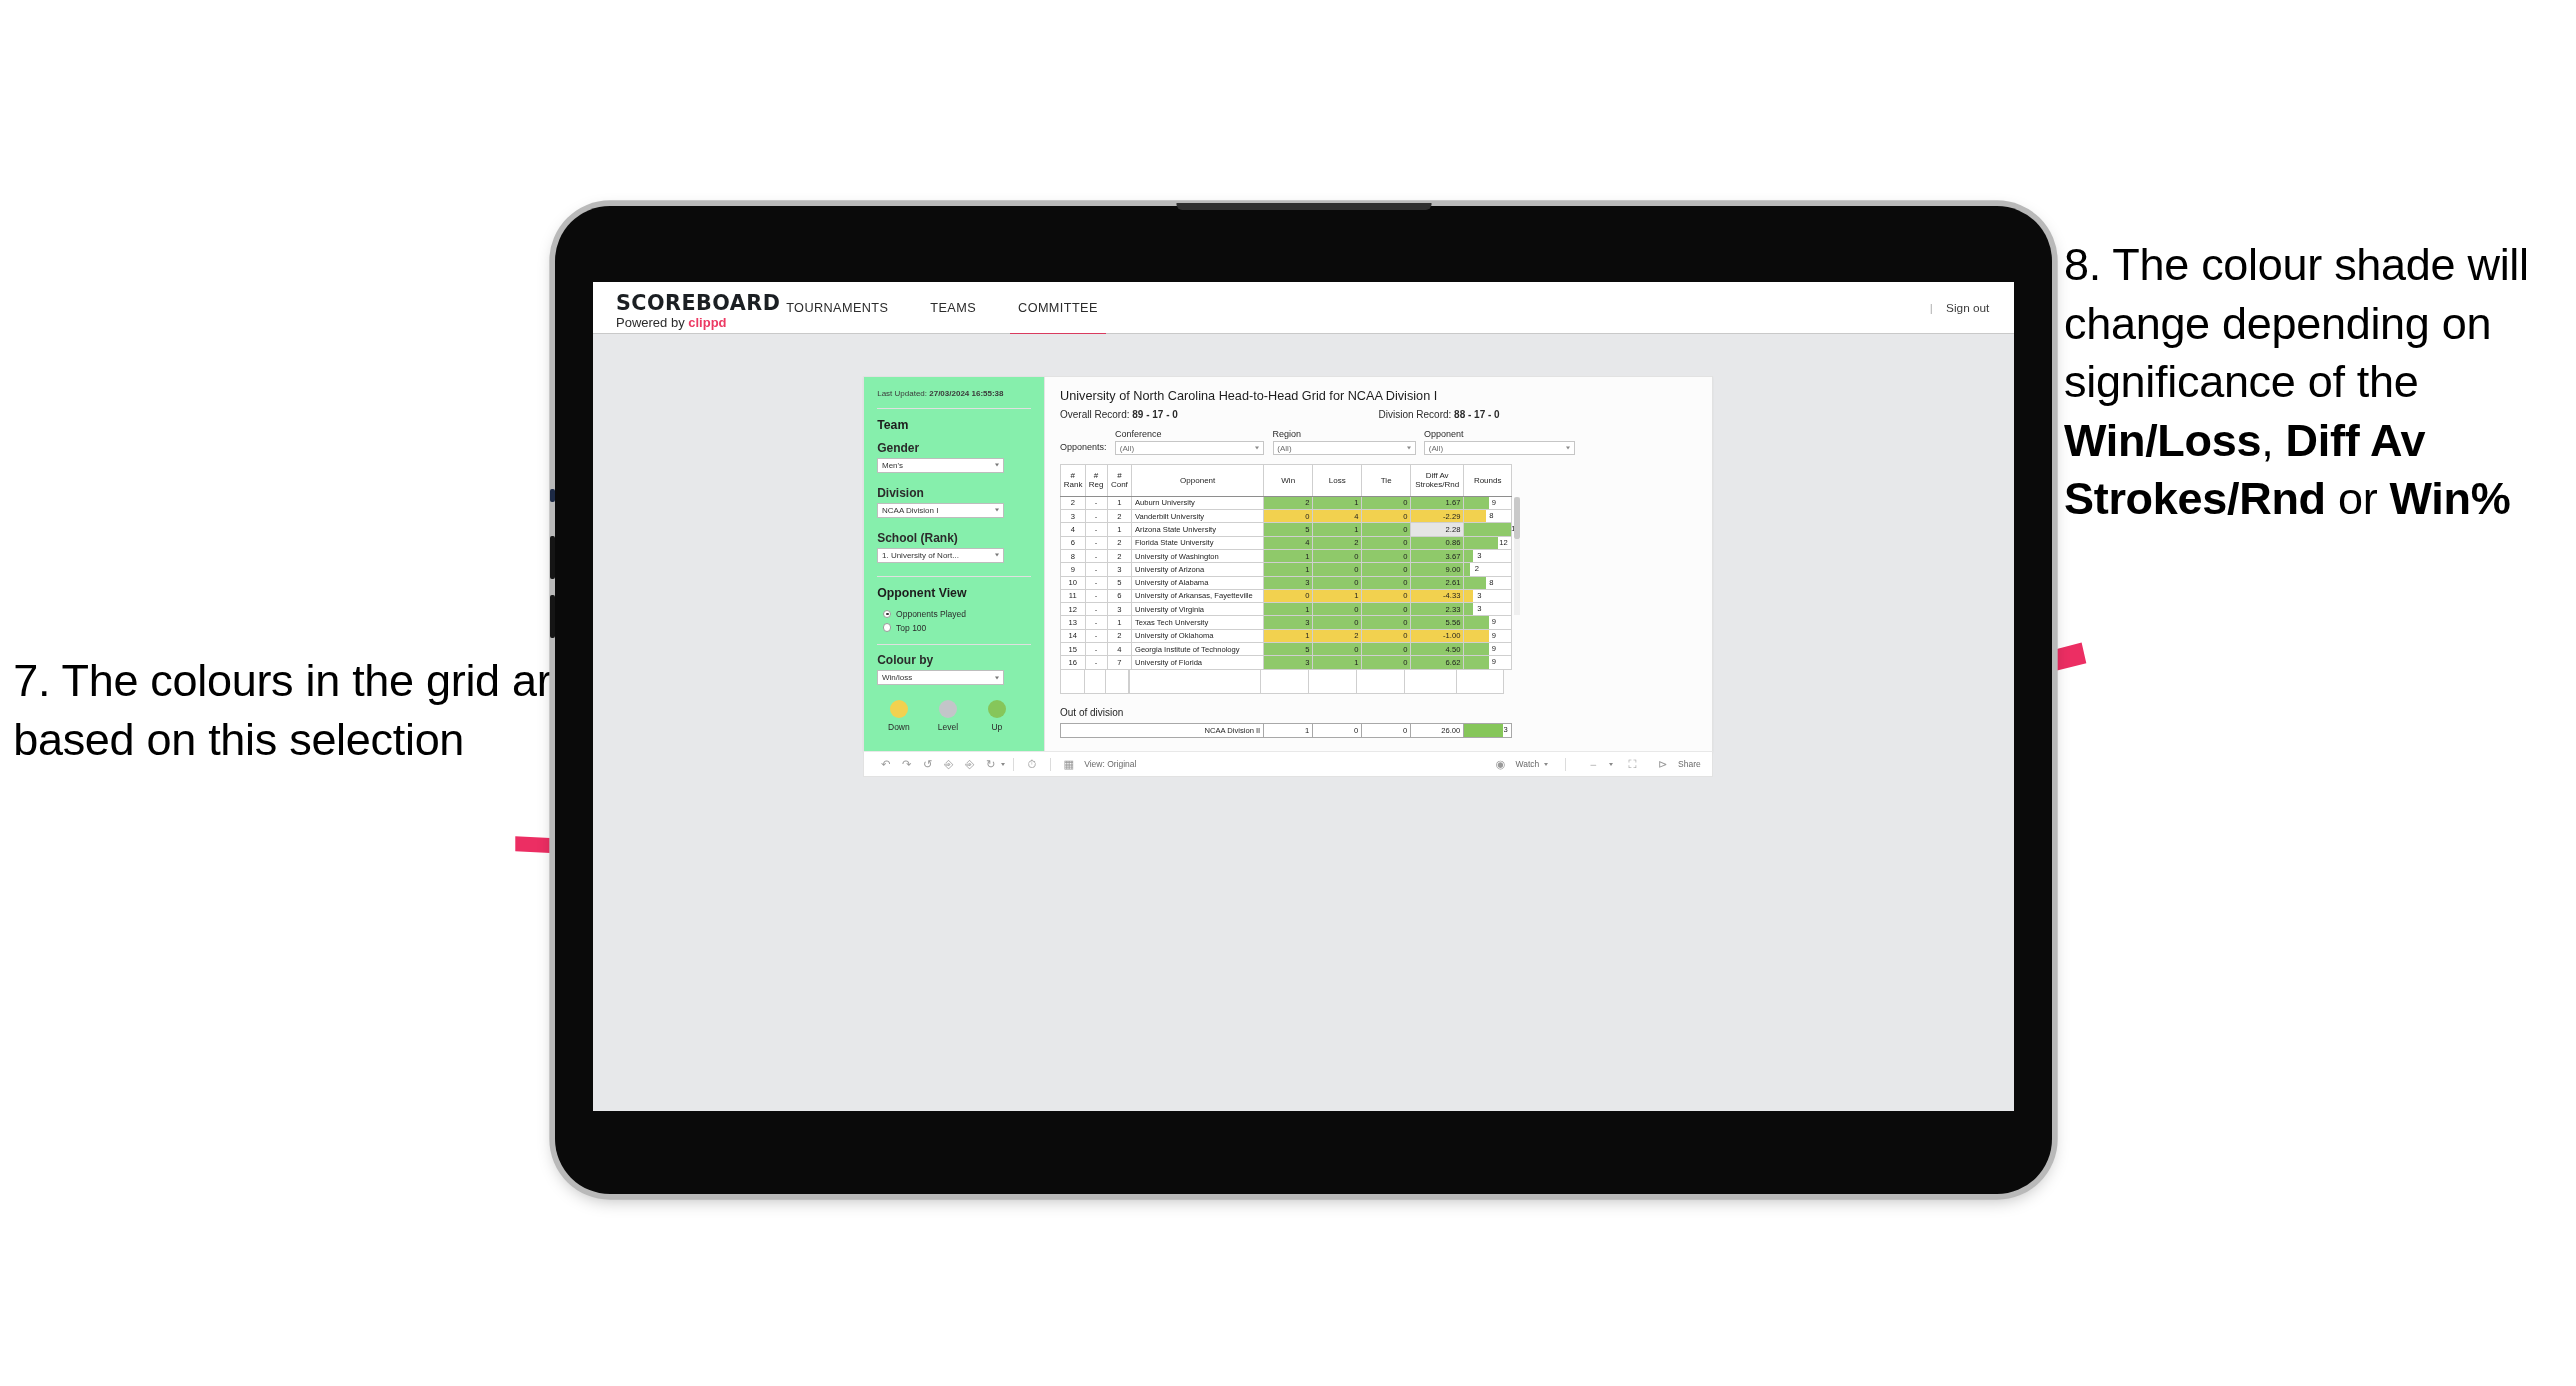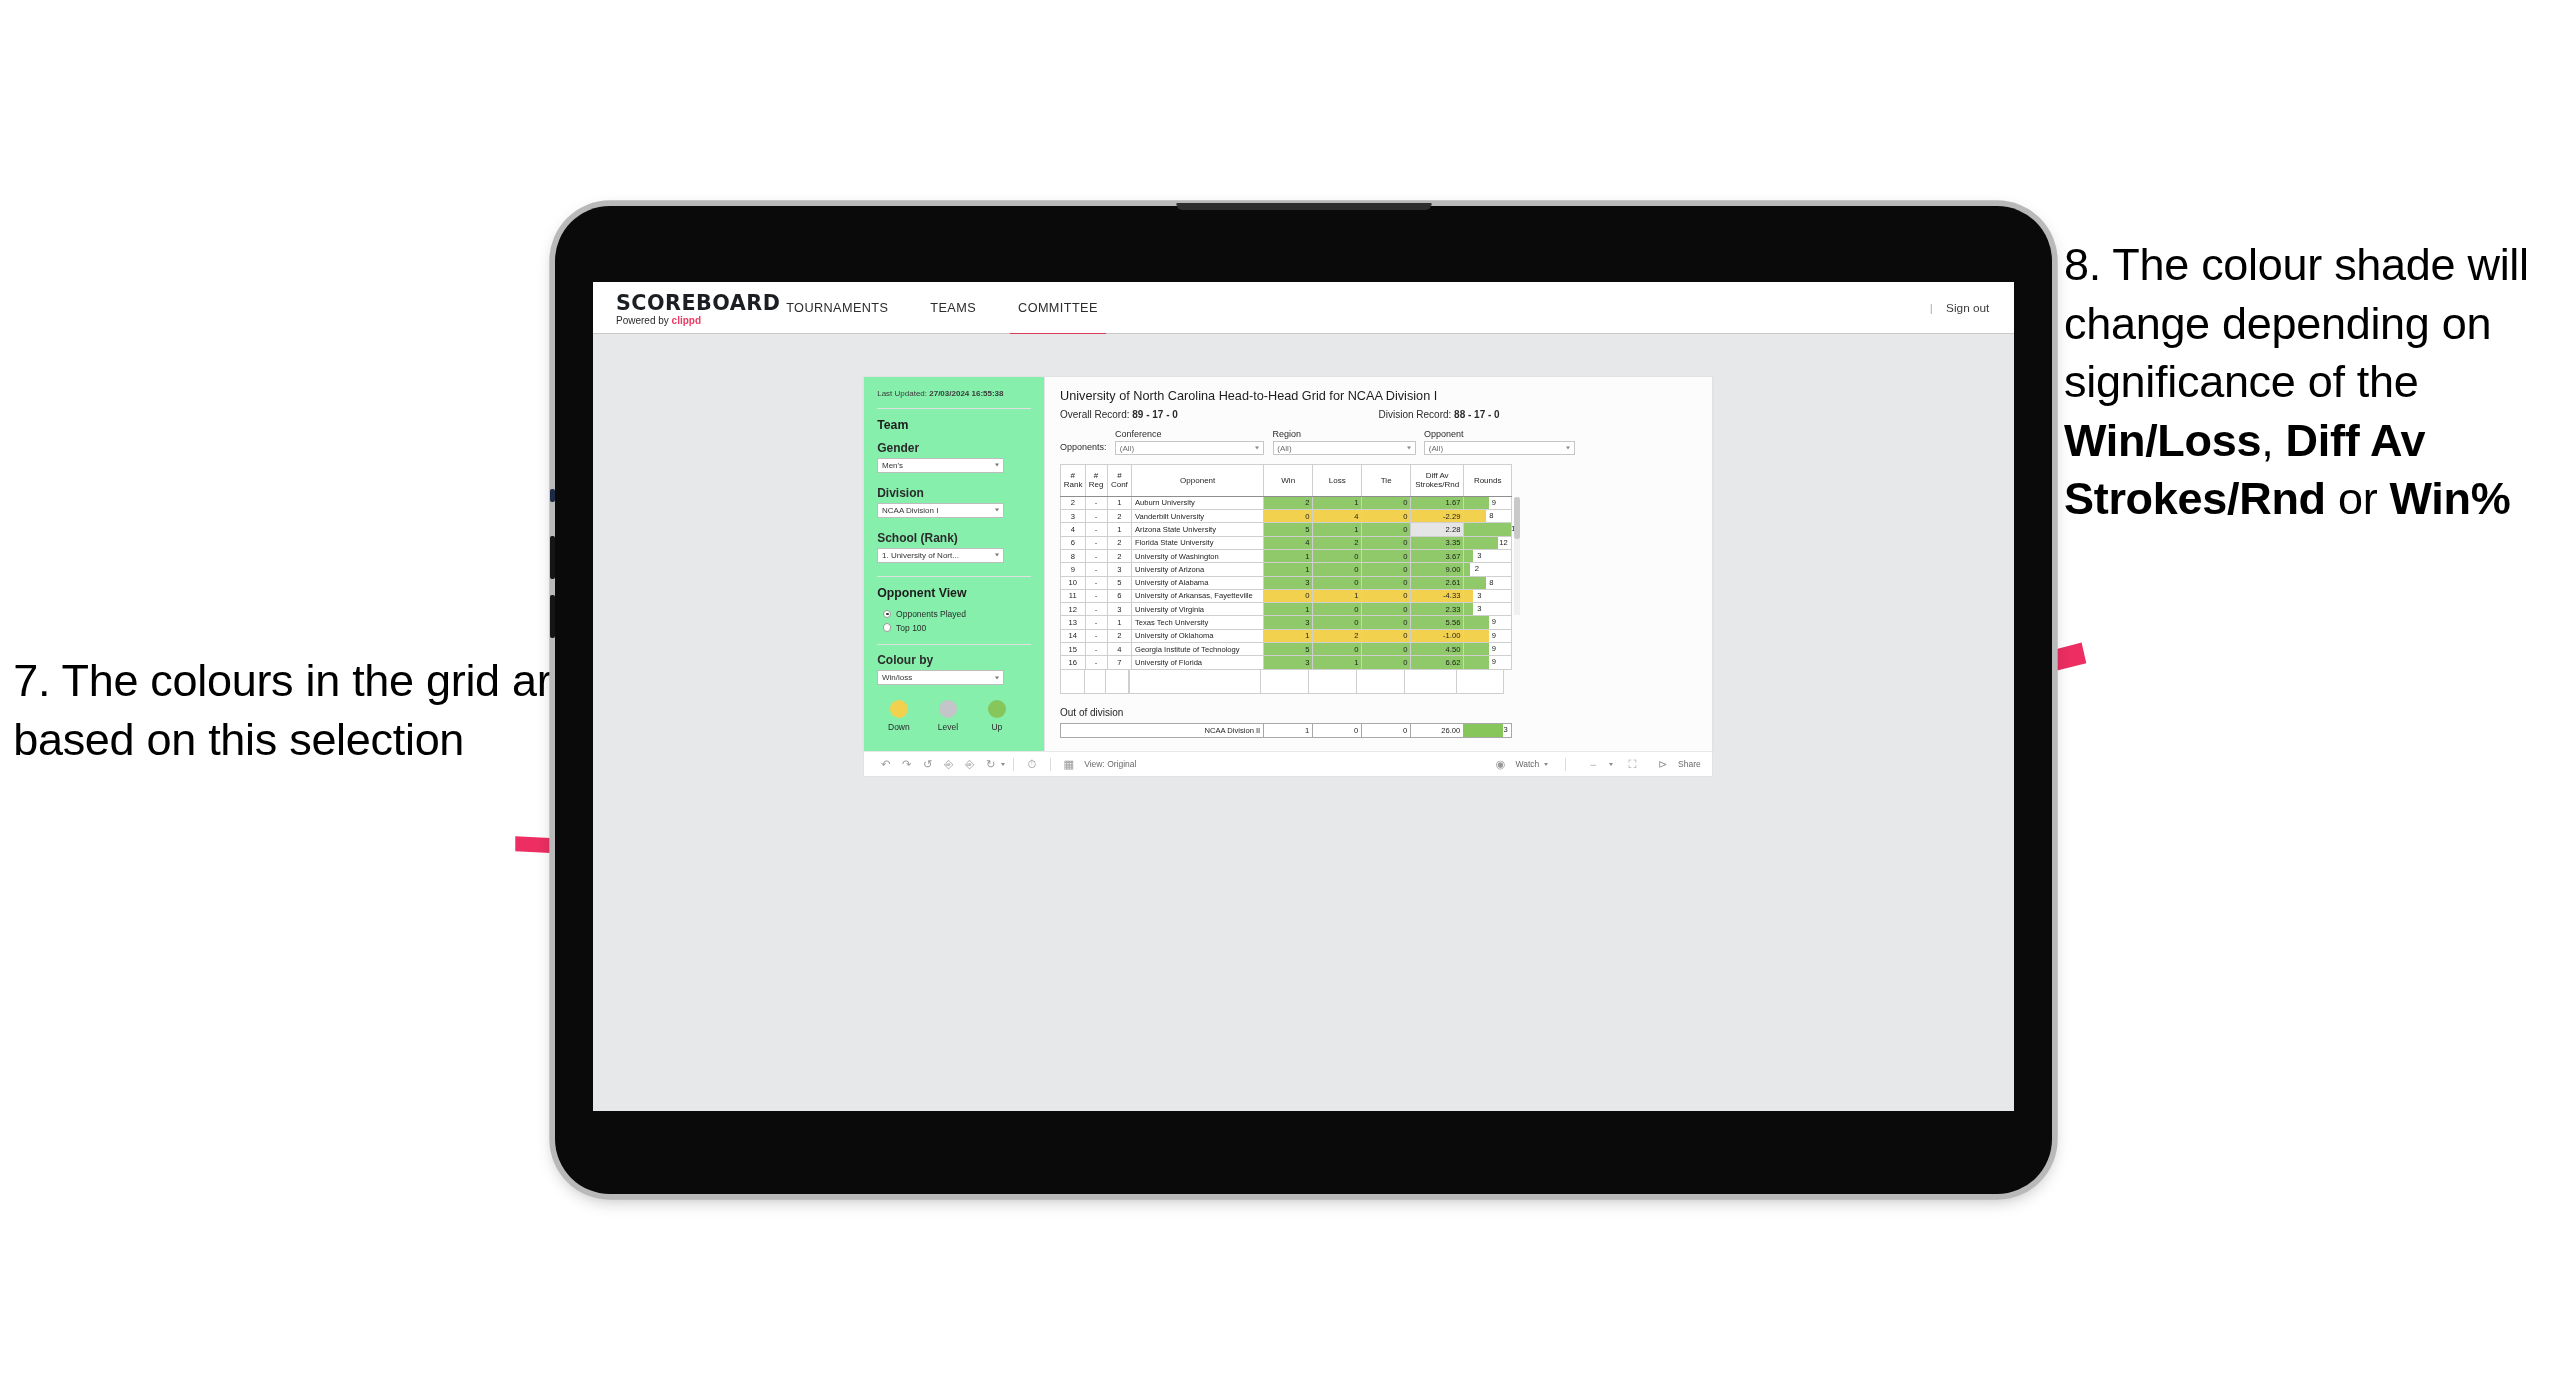--- a/index.html
+++ b/index.html
@@ -59,21 +59,21 @@
     height: 52px; background: #fff;
     border-bottom: 1.9px solid #c9c9c9;
     display: flex; align-items: flex-start;
   }
   #logo-wrap { padding: 7.6px 0 0 23px; width: 159px; }
   #logo-main {
     font-size: 22px; font-weight: bold; letter-spacing: 0.5px;
     color: #1b1f23; font-family: "DejaVu Sans", sans-serif;
     transform: scaleX(0.94); transform-origin: left;
   }
-  #logo-sub { font-size: 10px; color: #2b2b2b; margin-top: 0.9px; }
+  #logo-sub { font-size: 13px; color: #2b2b2b; margin-top: 0.9px; }
   #logo-sub .brand { color: #ec3a63; font-weight: bold; }
 
   #top-nav { display: flex; align-items: center; height: 52px; margin-left: 13.2px; }
   .topnav-item {
     font-size: 12.7px; color: #2b2b2b; letter-spacing: 0.4px;
     padding: 0 21px; height: 52px; line-height: 52px; position: relative;
     cursor: pointer;
   }
   .topnav-item.active::after {
     content: ""; position: absolute; left: 13.2px; right: 13.2px; bottom: -1.9px;
@@ -438,21 +438,21 @@
                       </td>
                     </tr>
                     <tr>
                       <td class="c w-rank">6</td>
                       <td class="c w-reg">-</td>
                       <td class="c w-conf">2</td>
                       <td class="opp w-opp">Florida State University</td>
                       <td class="num w-win" style="background: rgb(143, 201, 106);">4</td>
                       <td class="num w-loss" style="background: rgb(143, 201, 106);">2</td>
                       <td class="num w-tie" style="background: rgb(143, 201, 106);">0</td>
-                      <td class="num w-diff" style="background: rgb(143, 201, 106);">3.35</td>
+                      <td class="num w-diff" style="background: rgb(143, 201, 106);">0.86</td>
                       <td class="rounds w-rounds">
                         <span class="rounds-bar" style="width: 71%; background: rgb(143, 201, 106);"></span>
                         <span class="rounds-val" style="margin-left: 71%; display: block;">12</span>
                       </td>
                     </tr>
                     <tr>
                       <td class="c w-rank">8</td>
                       <td class="c w-reg">-</td>
                       <td class="c w-conf">2</td>
                       <td class="opp w-opp">University of Washington</td>

